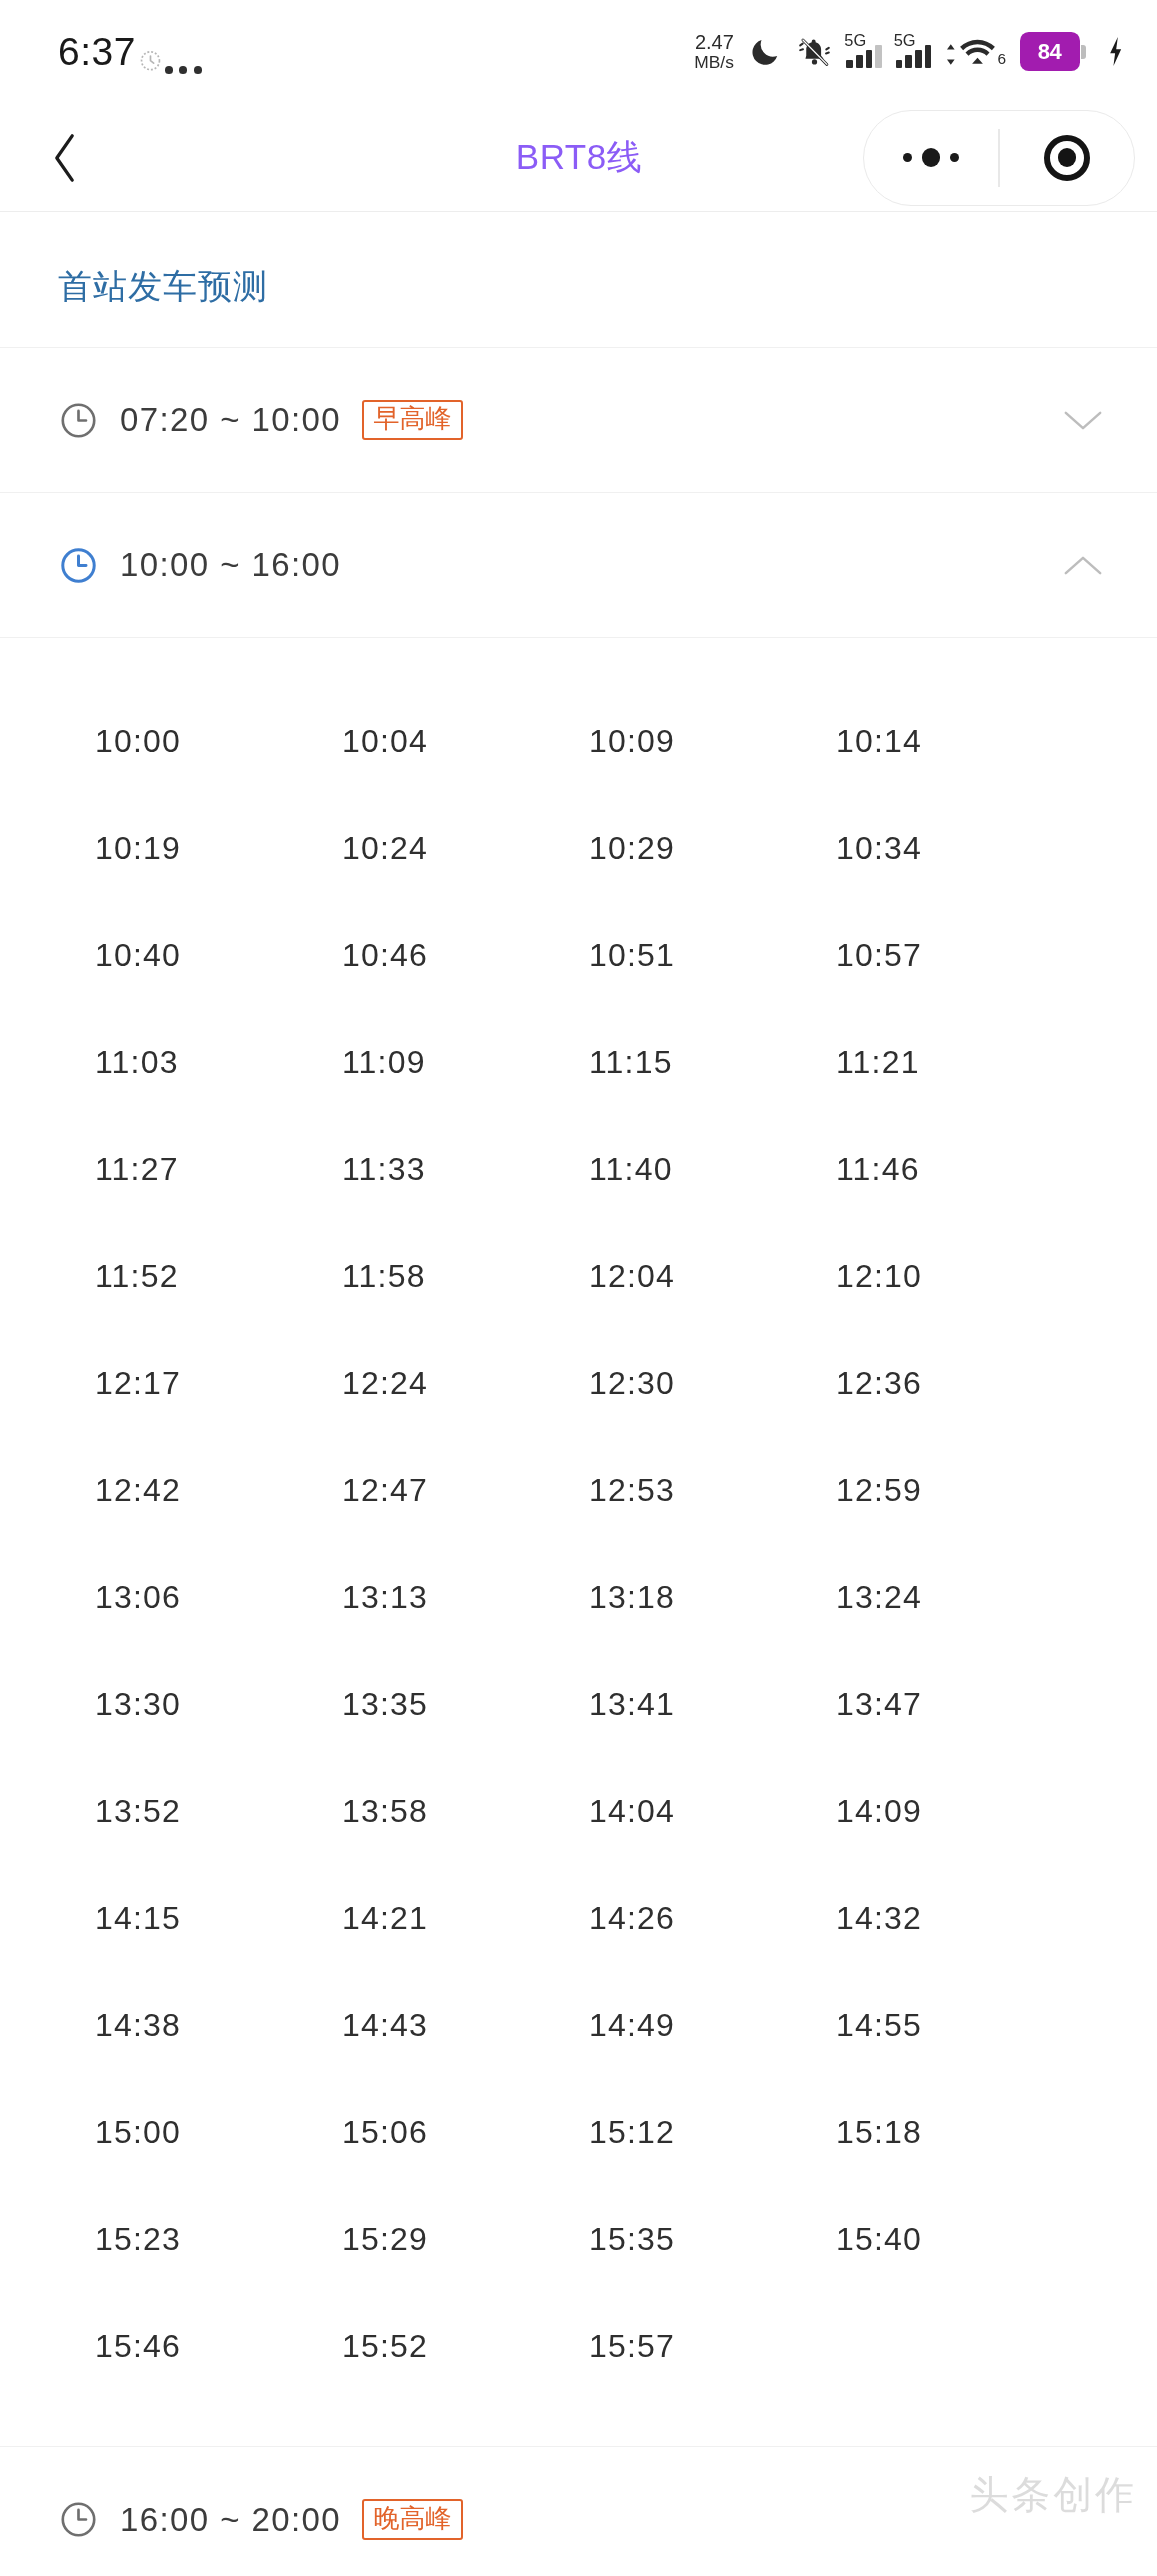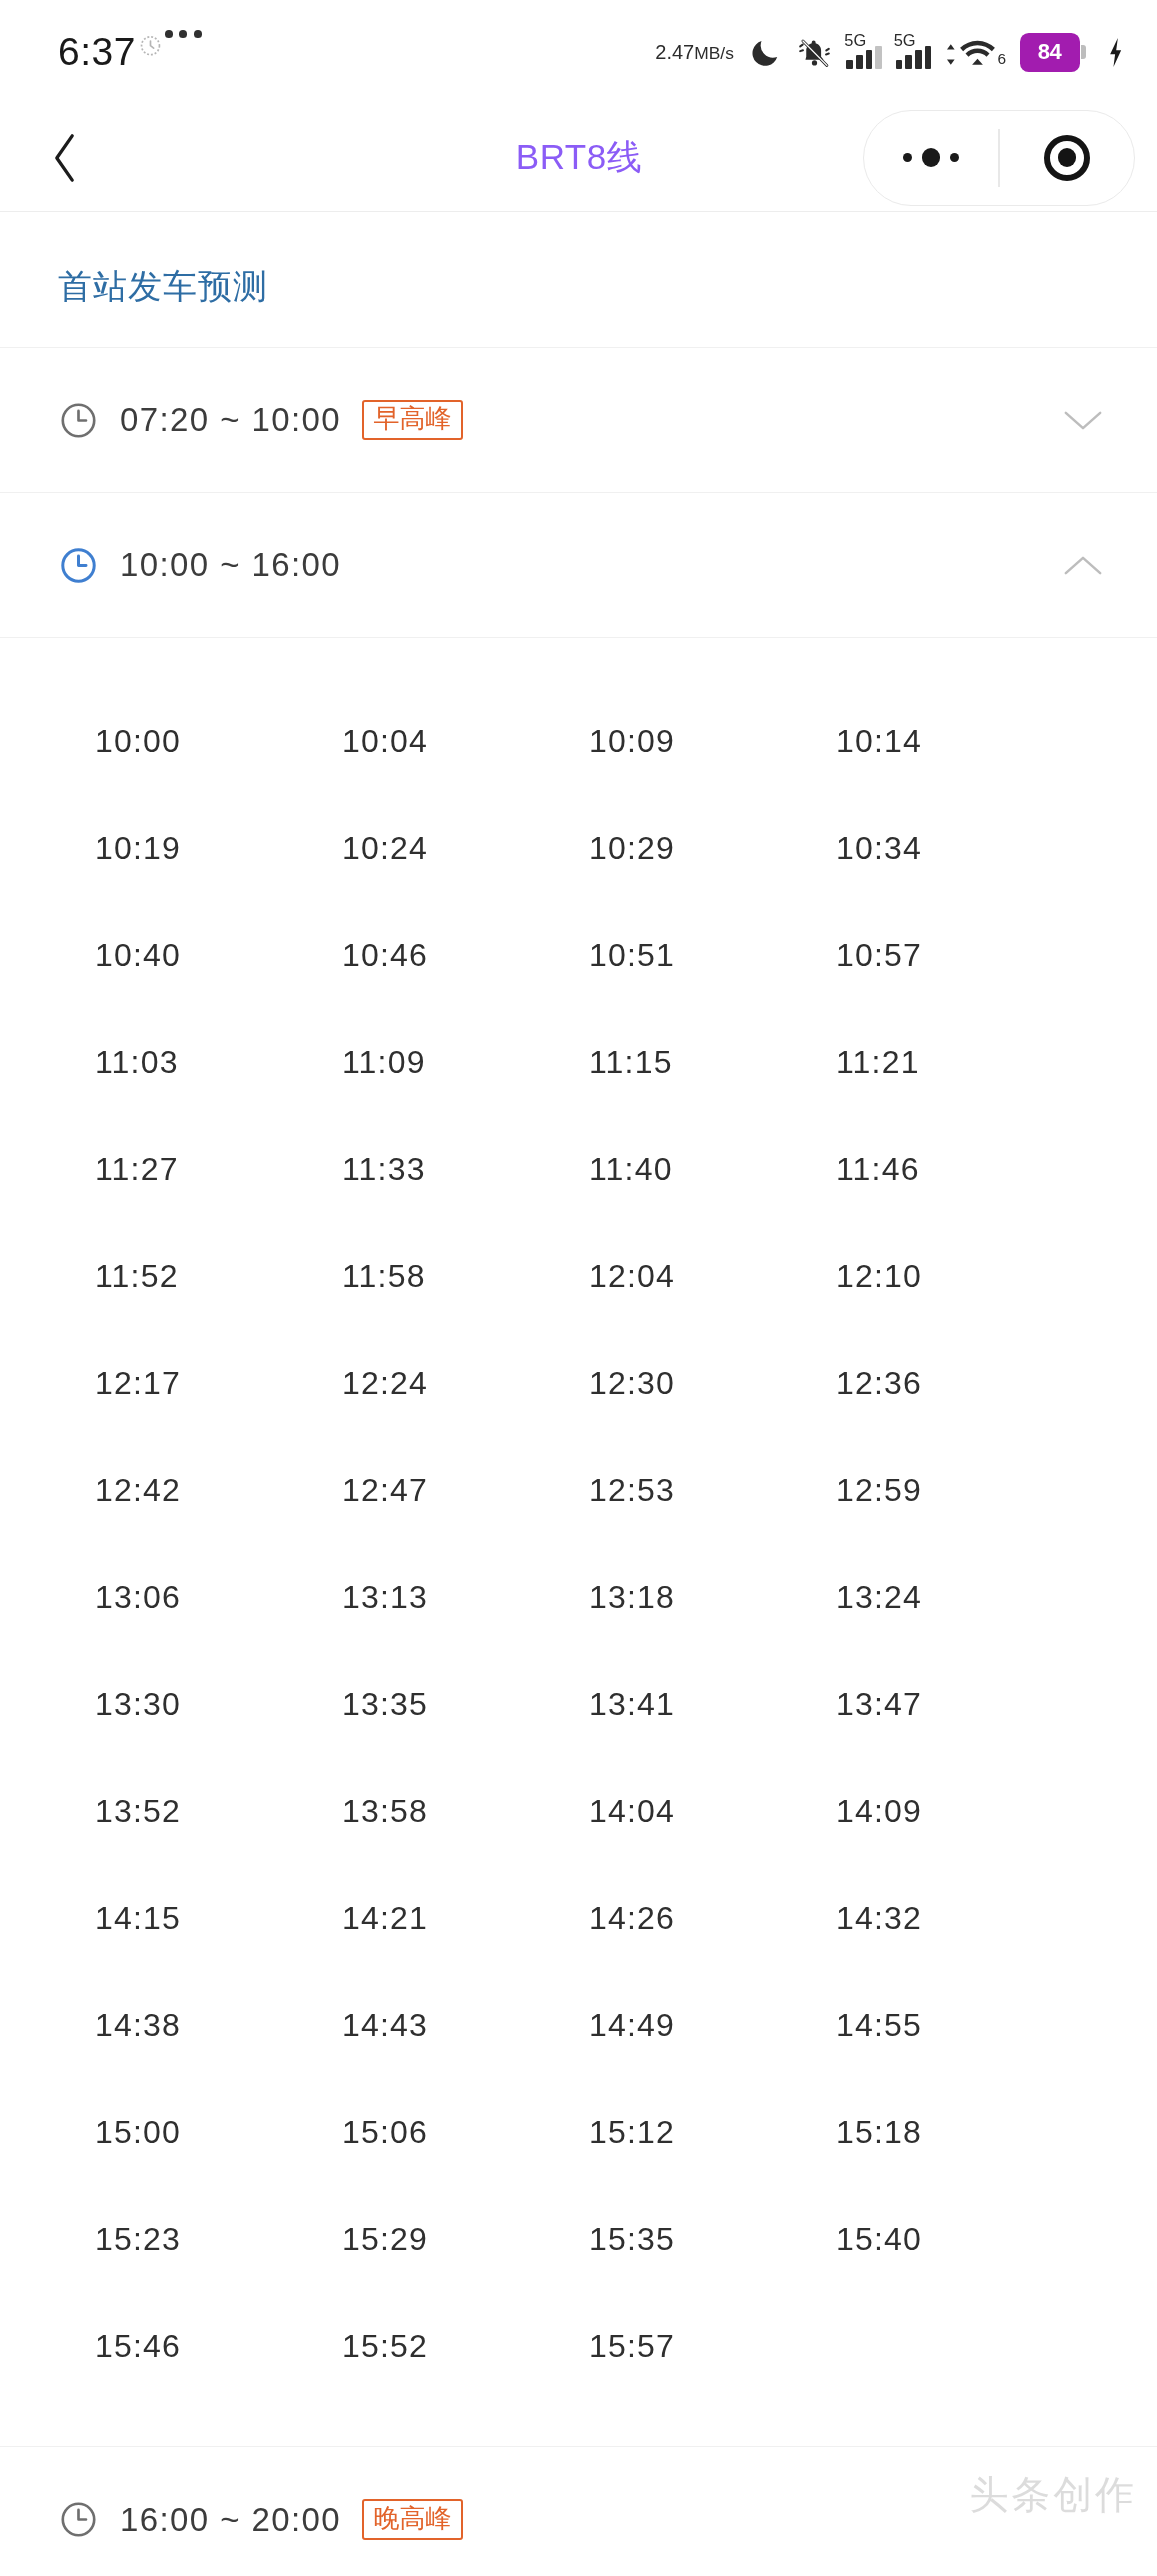--- a/index.html
+++ b/index.html
@@ -23,21 +23,21 @@
   .status-bar {
     position: relative;
     height: 104px;
     display: flex;
     align-items: center;
     padding: 0 33px 0 58px;
     background: #ffffff;
   }
   .status-left {
     display: flex;
-    align-items: flex-start;
+    align-items: flex-end;
   }
   .status-clock-text {
     font-size: 39px;
     color: #1a1a1a;
     letter-spacing: 0.5px;
   }
   .sb-alarm-icon { width: 29px; height: 29px; opacity: .55; display:block; }
   .sb-dots {
     display: flex;
     align-items: center;
@@ -49,21 +49,21 @@
   }
 
   .status-right {
     margin-left: auto;
     display: flex;
     align-items: center;
     gap: 13.5px;
   }
   .netspeed {
     display: flex;
-    flex-direction: row;
+    flex-direction: column;
     align-items: flex-end;
     line-height: 1.05;
     font-size: 20px;
     color: #2c2c2c;
     margin-right: 1.9px;
   }
   .netspeed .unit { font-size: 17.4px; }
 
   .moon-icon { width: 33px; height: 33px; display:block; }
   .mute-icon { width: 37px; height: 33px; display:block; }

